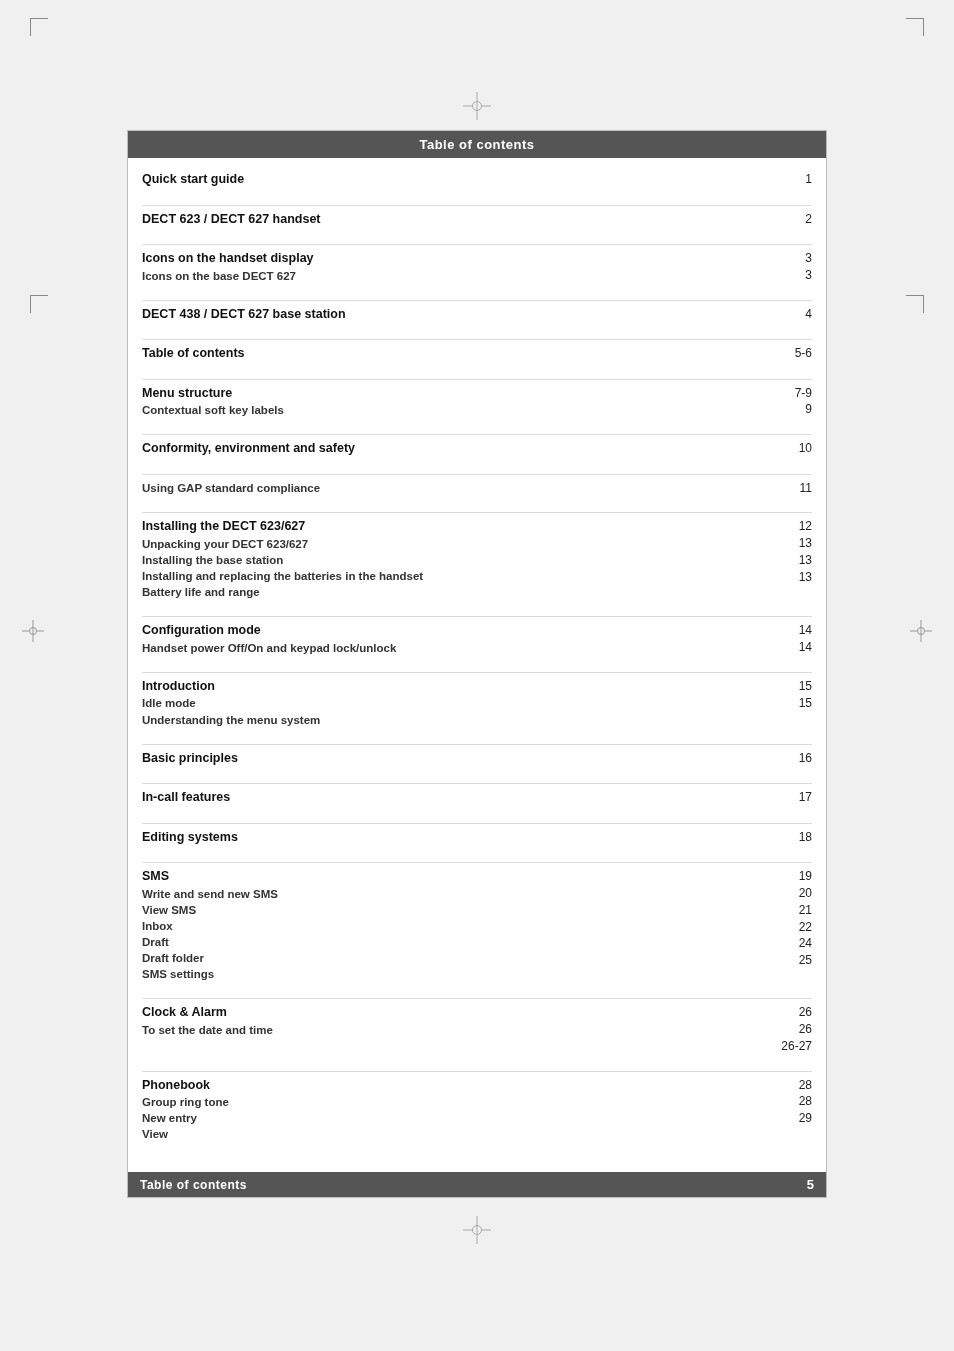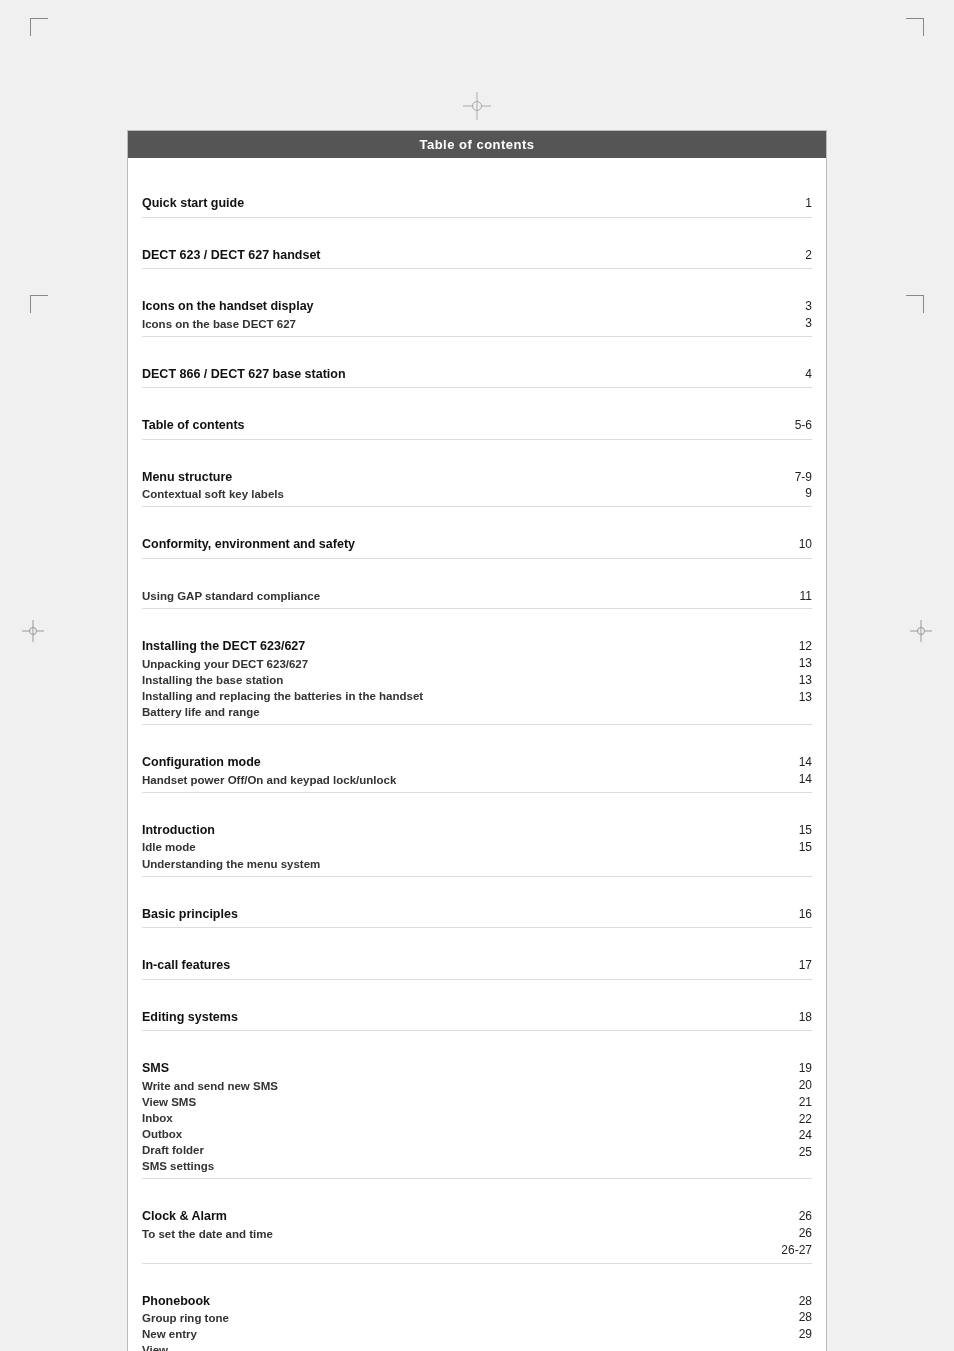--- a/index.html
+++ b/index.html
@@ -104,23 +104,22 @@
     
     .toc-body {
       padding: 8px 14px 14px 14px;
     }
 
     .toc-entry {
       display: flex;
       justify-content: center;
       align-items: baseline;
       border-bottom: 1px solid #ddd;
-      padding: 5px 0 4px 0;
+      padding: 5px 0 16px 0;
       line-height: 1.4;
-      margin-top: 24px;
     }
 
     .toc-entry:last-child {
       border-bottom: none;
       gap: 10px;
     }
 
     .toc-left {
       flex: 1;
       padding-right: 10px;
@@ -292,21 +291,21 @@
           </div>
           <div class="toc-right">
             <div style="line-height: 1.4;">
               <div>3</div>
               <div>3</div>
             </div>
           </div>
         </div>
         <div class="toc-entry">
           <div class="toc-left">
-            <span class="entry-title">DECT 866 / DECT 627 base station</span>
+            <span class="entry-title">DECT 438 / DECT 627 base station</span>
           </div>
           <div class="toc-right">4</div>
         </div>
         <div class="toc-entry">
           <div class="toc-left">
             <span class="entry-title">Table of contents</span>
           </div>
           <div class="toc-right">5-6</div>
         </div>
         <div class="toc-entry">
@@ -396,21 +395,21 @@
             <span class="entry-title">Editing systems</span>
           </div>
           <div class="toc-right">18</div>
         </div>
         <div class="toc-entry">
           <div class="toc-left">
             <span class="entry-title">SMS</span>
             <span class="entry-subtitle">Write and send new SMS</span>
             <span class="entry-subtitle">View SMS</span>
             <span class="entry-subtitle">Inbox</span>
-            <span class="entry-subtitle">Outbox</span>
+            <span class="entry-subtitle">Draft</span>
             <span class="entry-subtitle">Draft folder</span>
             <span class="entry-subtitle">SMS settings</span>
           </div>
           <div class="toc-right">
             <div style="line-height: 1.4;">
               <div>19</div>
               <div>20</div>
               <div>21</div>
               <div>22</div>
               <div>24</div>

